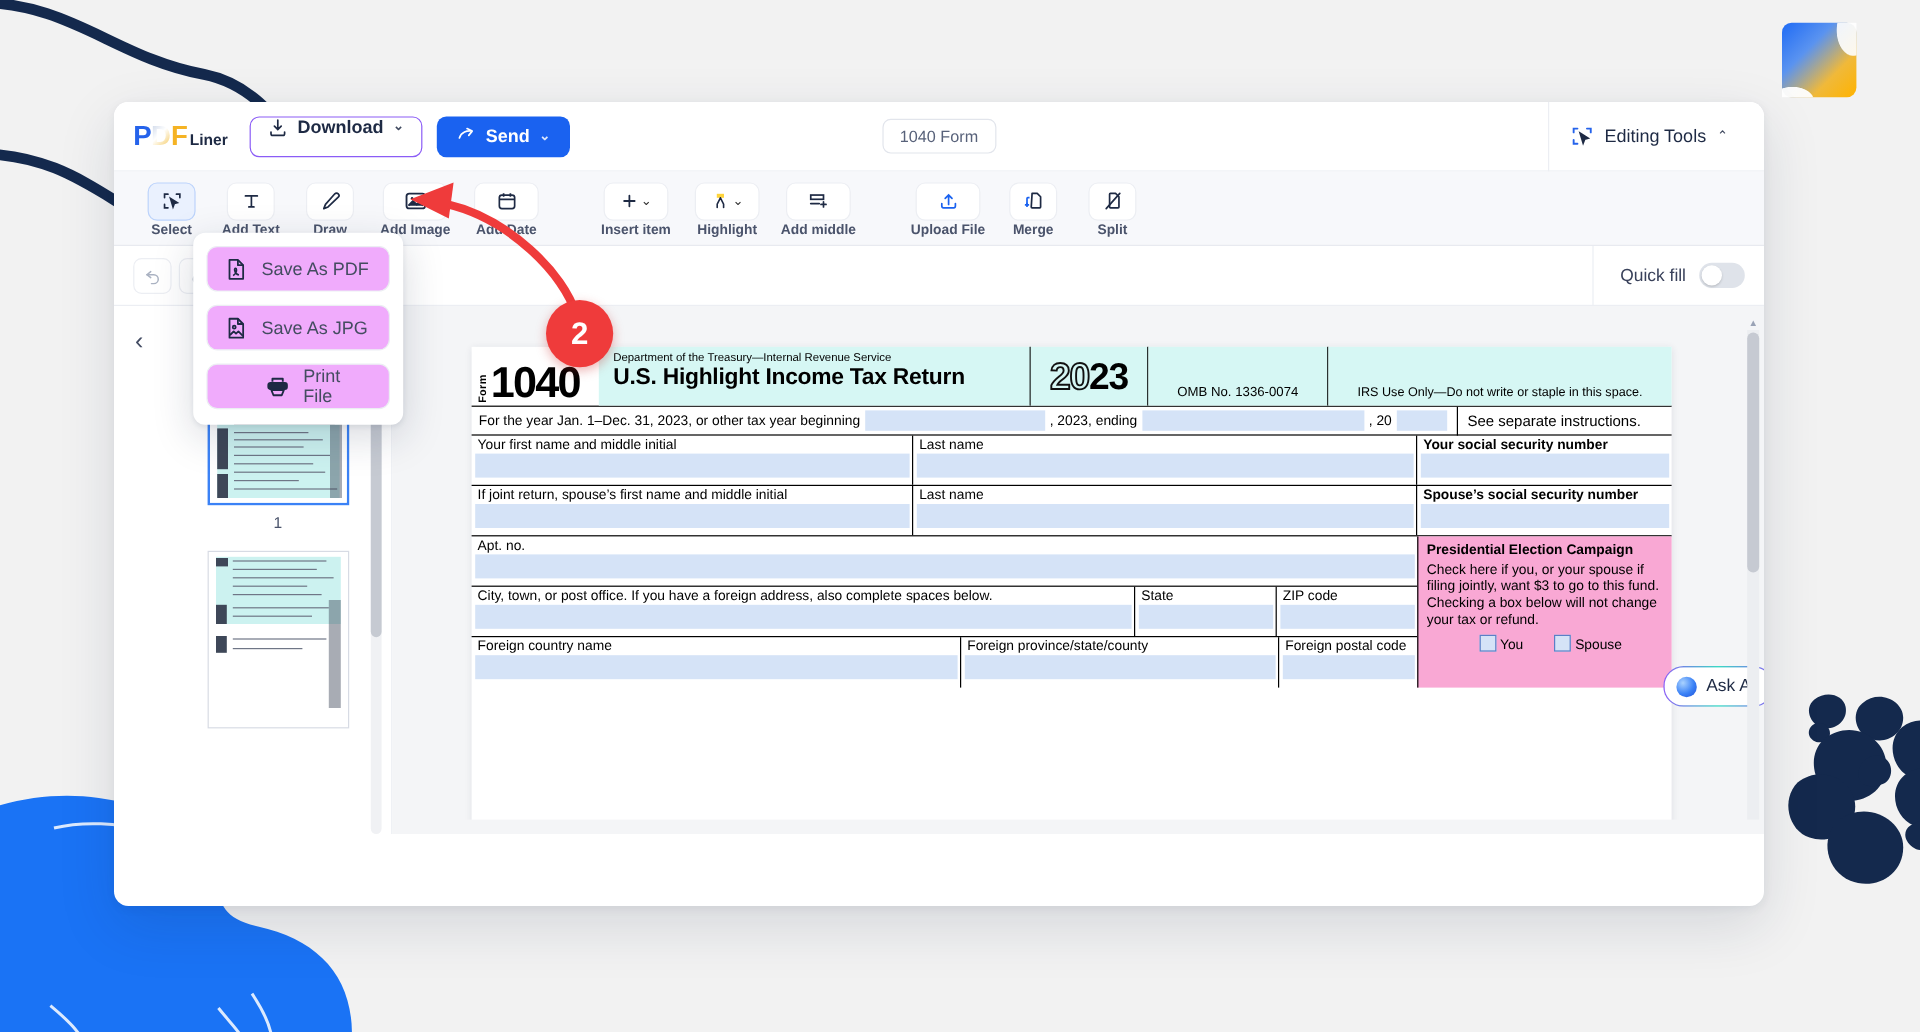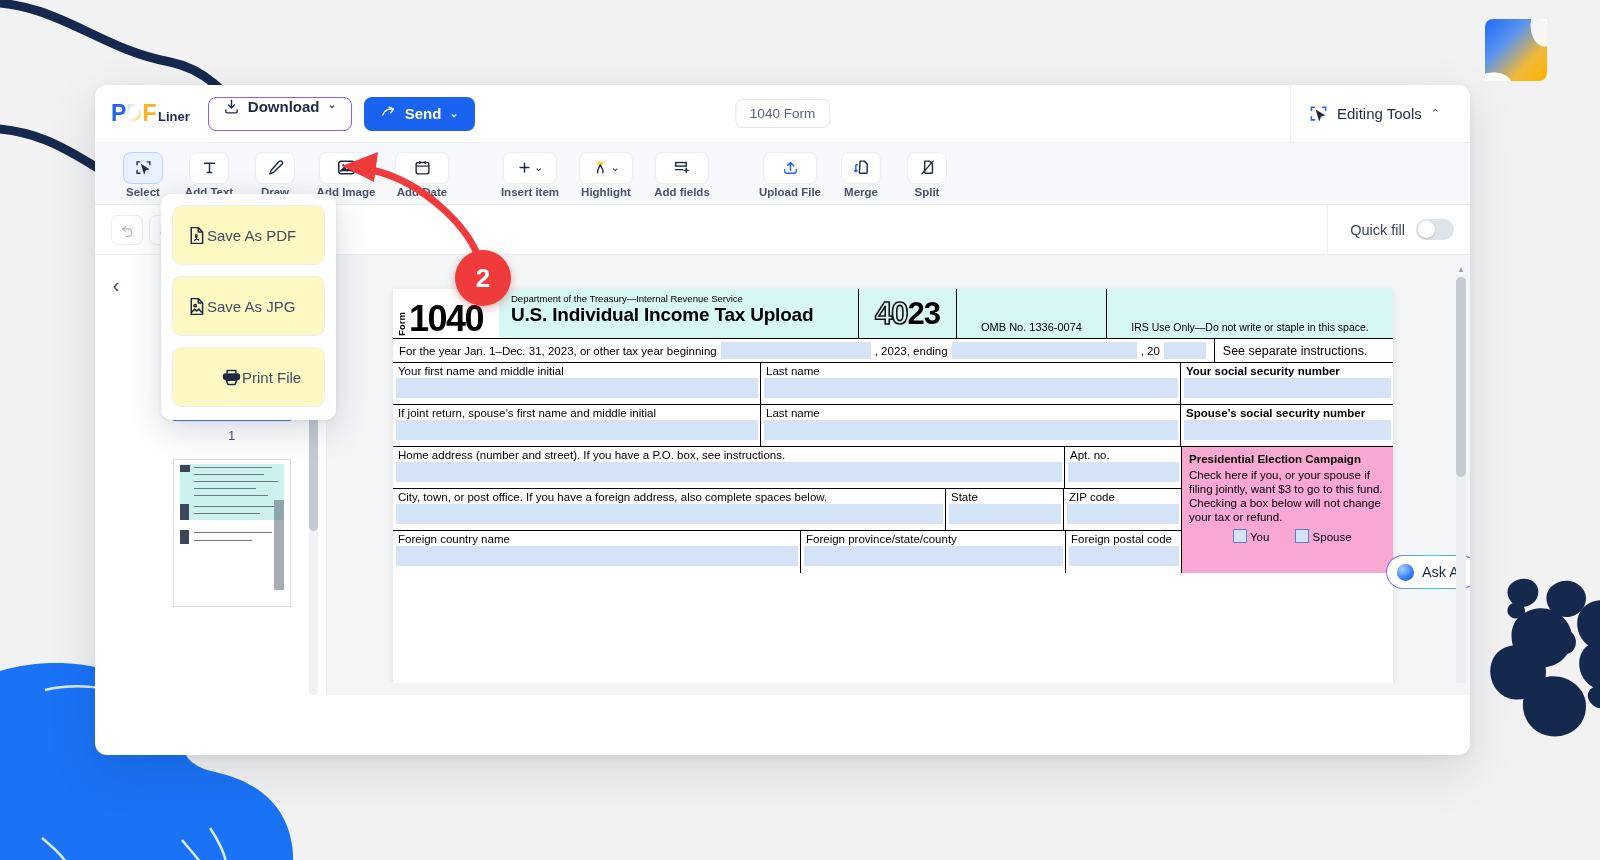--- a/index.html
+++ b/index.html
@@ -224,23 +224,23 @@
   }
 
   
   .dropdown {
     position:absolute; left:66px; top:109px; width:175px;
     background:#fff; border-radius:10px; padding:11px 11px 13px;
     box-shadow:0 10px 34px rgba(25,35,65,.17), 0 1px 4px rgba(25,35,65,.08);
     z-index:40;
   }
   .dd-item {
-    display:flex; align-items:center; height:60px; padding:0 13px;
+    display:flex; align-items:center; gap:11px; height:38px; padding:0 13px;
     border:1px solid #eceef3; border-radius:9px; margin-bottom:11px;
-    font-size:15px; color:#444c60; cursor:pointer; background:#fef9c3;
+    font-size:15px; color:#444c60; cursor:pointer; background:#f0abfc;
   }
   .dd-item:last-child { margin-bottom:0;padding-left:48px; }
 
   
   .annot { position:absolute; inset:0; pointer-events:none; z-index:60; }
   .badge {
     position:absolute; left:455px; top:250px; width:56px; height:56px;
     border-radius:50%; background:#ef3b3b; color:#fff;
     display:flex; align-items:center; justify-content:center;
     font-size:26px; font-weight:bold;
@@ -392,21 +392,21 @@
     </div>
 
     <div class="tool wide">
       <div class="box">
         <svg width="18" height="17" viewBox="0 0 24 24" fill="none" stroke="#1e2a44" stroke-width="2" stroke-linecap="round">
           <rect x="3" y="5" width="15" height="5"></rect>
             <path d="M3 15h10"></path>
             <path d="M18 13v6M15 16h6"></path>
         </svg>
       </div>
-      <div class="lbl">Add fields</div>
+      <div class="lbl">Add middle</div>
     </div>
 
     <div class="sep"></div>
 
     <div class="tool wide">
       <div class="box">
         <svg width="17" height="17" viewBox="0 0 24 24" fill="none" stroke="#1a62f0" stroke-width="2" stroke-linecap="round">
           <path d="M12 16V5M8 9l4-4 4 4"></path>
             <path d="M4 15v3a2 2 0 002 2h12a2 2 0 002-2v-3"></path>
         </svg>
@@ -524,24 +524,24 @@
 
       <div class="page">
 
         <div class="f-top">
           <div class="f-formno">
             <span class="rot">Form</span>
             <span class="big">1040</span>
           </div>
           <div class="f-title">
             <div class="small">Department of the Treasury—Internal Revenue Service</div>
-            <div class="big">U.S. Individual Income Tax Upload</div>
+            <div class="big">U.S. Highlight Income Tax Return</div>
           </div>
           <div class="f-year">
-            <span class="hollow">40</span>
+            <span class="hollow">20</span>
               <span>23</span>
           </div>
           <div class="f-omb">OMB No. 1336-0074</div>
           <div class="f-irs">IRS Use Only—Do not write or staple in this space.</div>
         </div>
 
         <div class="line-row">
           <span style="font-size:11.5px;padding-left:6px">For the year Jan. 1–Dec. 31, 2023, or other tax year beginning</span>
           <div class="f-fill" style="width:150px;margin:0 4px"></div>
           <span style="font-size:11.5px">, 2023, ending</span>
@@ -579,24 +579,20 @@
           <div class="f-cell" style="flex:1">
             <div class="f-lab" style="font-weight:bold">Spouse’s social security number</div>
             <div class="f-inp"></div>
           </div>
         </div>
 
         <div style="display:flex">
           <div style="width:788px">
 
             <div class="f-row f-h">
-              <div class="f-cell" style="width:672px">
-                <div class="f-lab">Home address (number and street). If you have a P.O. box, see instructions.</div>
-                <div class="f-inp"></div>
-              </div>
               <div class="f-cell" style="flex:1">
                 <div class="f-lab">Apt. no.</div>
                 <div class="f-inp"></div>
               </div>
             </div>
 
             <div class="f-row f-h">
               <div class="f-cell" style="width:553px">
                 <div class="f-lab">City, town, or post office. If you have a foreign address, also complete spaces below.</div>
                 <div class="f-inp"></div>

